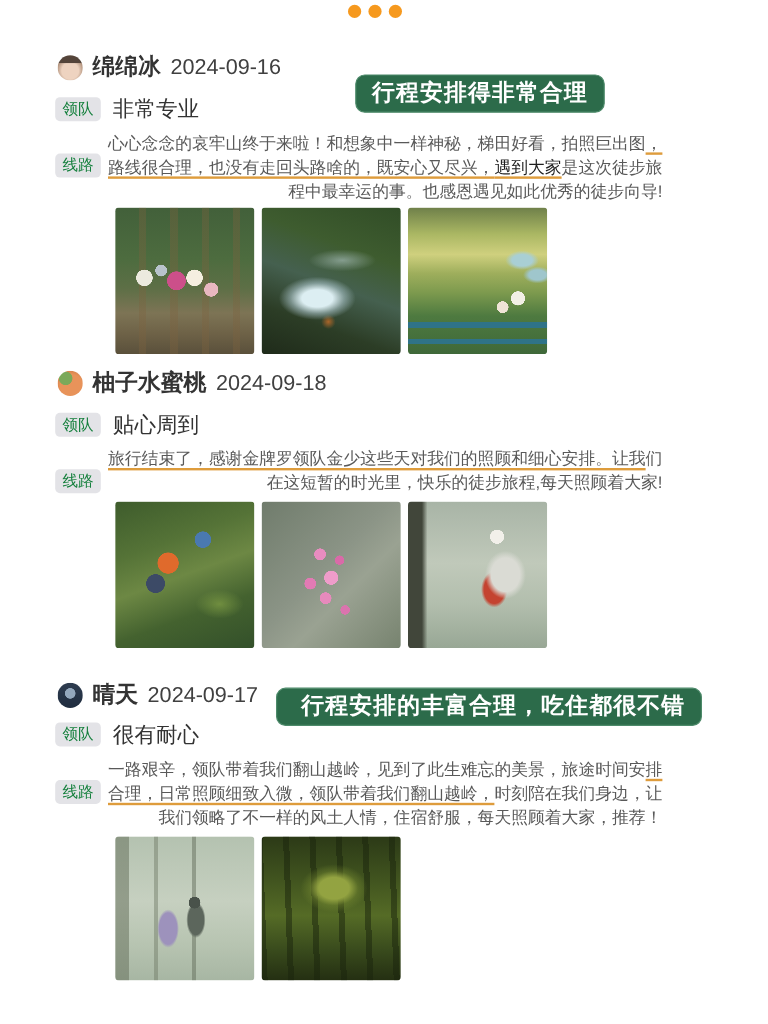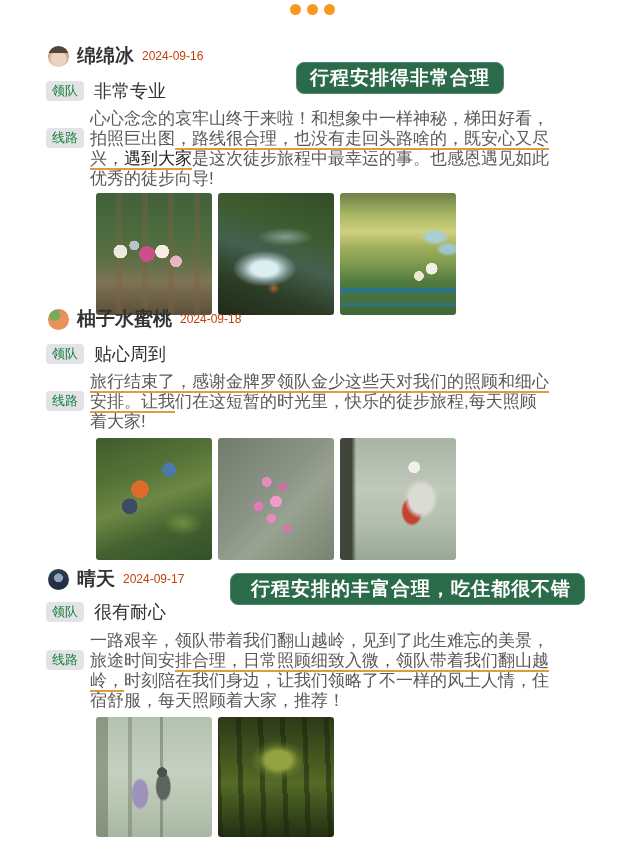--- a/index.html
+++ b/index.html
@@ -18,21 +18,21 @@
 
   .hdr { display:flex; align-items:center; margin-left:48px; height:22px; gap:8px; }
   .avatar { width:21px; height:21px; border-radius:50%; flex:0 0 auto; }
   .av1 { background: linear-gradient(180deg,#54443a 0%,#54443a 32%,rgba(0,0,0,0) 33%),
          radial-gradient(circle at 50% 62%, #eed3c0 0 42%, #9a7a64 75%, #5c4a3c 100%); }
   .av2 { background: radial-gradient(circle at 32% 30%, #7ba95a 0 26%, rgba(0,0,0,0) 29%),
          radial-gradient(circle at 55% 60%, #e8935a 0 55%, #c06f38 100%); }
   .av3 { background: radial-gradient(circle at 50% 42%, #93a7bc 0 26%, rgba(0,0,0,0) 29%),
          linear-gradient(180deg,#2e3c50 0%, #1f2c3e 100%); }
   .name { font-size:19px; font-weight:bold; color:#333333; }
-  .date { font-size:12px; color:#c2410c; }
+  .date { font-size:18px; color:#404040; }
 
   .badge-green {
     position:absolute; height:32px; line-height:30px; padding:0 13px;
     background:#2c6b4a; border:1px solid #4d8a6a; border-radius:8px;
     color:#ffffff; font-size:19px; font-weight:bold; letter-spacing:1px; white-space:nowrap; z-index:5;
   }
   .b1 { left:296px; top:17px; }
   .b2 { left:248px; top:15px; }
   .b3 { left:230px; top:5px;padding-left:20px; }
 
@@ -41,21 +41,21 @@
   .tag {
     display:inline-flex; align-items:center; justify-content:center; flex:0 0 auto;
     width:38px; height:20px; background:#e3e3e7; color:#15803d;
     font-size:13px; border-radius:4px;text-align:center;
   }
   .tagval { font-size:18px; font-weight:normal; color:#333333; }
 
   .routerow { display:flex; align-items:flex-start; gap:6px; margin:6px 0 0 46px; }
   .c3 .routerow { margin-top:7px; }
   .routerow .tag { margin-top:19px; }
-  .routetext { width:547px; font-size:17px; line-height:20px; color:#595959; }
+  .routetext { width:547px; font-size:14px; line-height:20px; color:#595959;text-align:right; }
   .u { border-bottom:2px solid #de9c3c; }
   .em { color:#1e1e1e; }
 
   .photos { display:flex; gap:6px; margin:4px 0 0 96px; }
   .c2 .photos, .c3 .photos { margin-top:6px; }
   .photo { width:116px; height:122px; border-radius:3px; flex:0 0 auto; }
   .c3 .photo { height:120px; }
 
   
   .ph-bridge { background:

